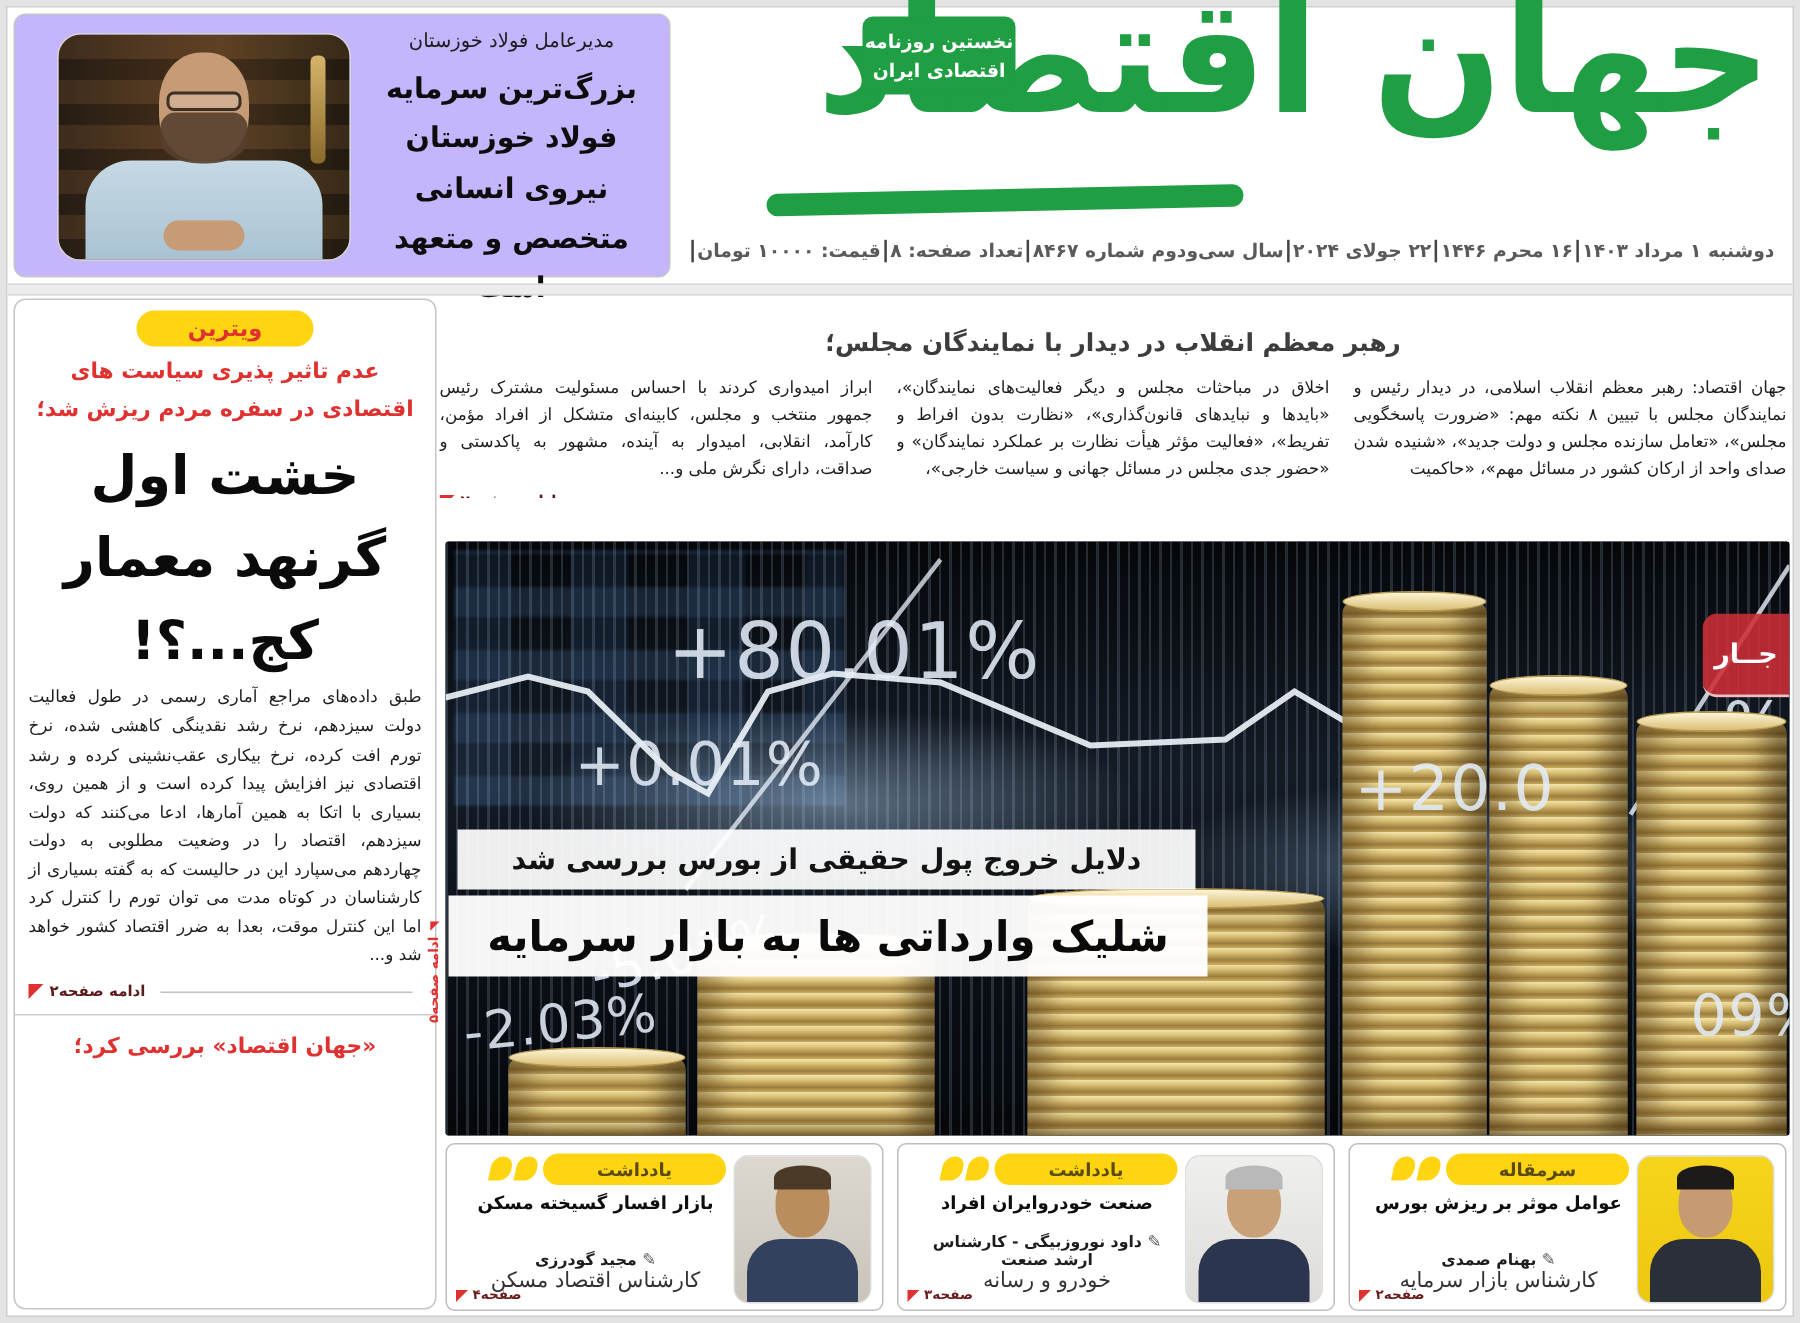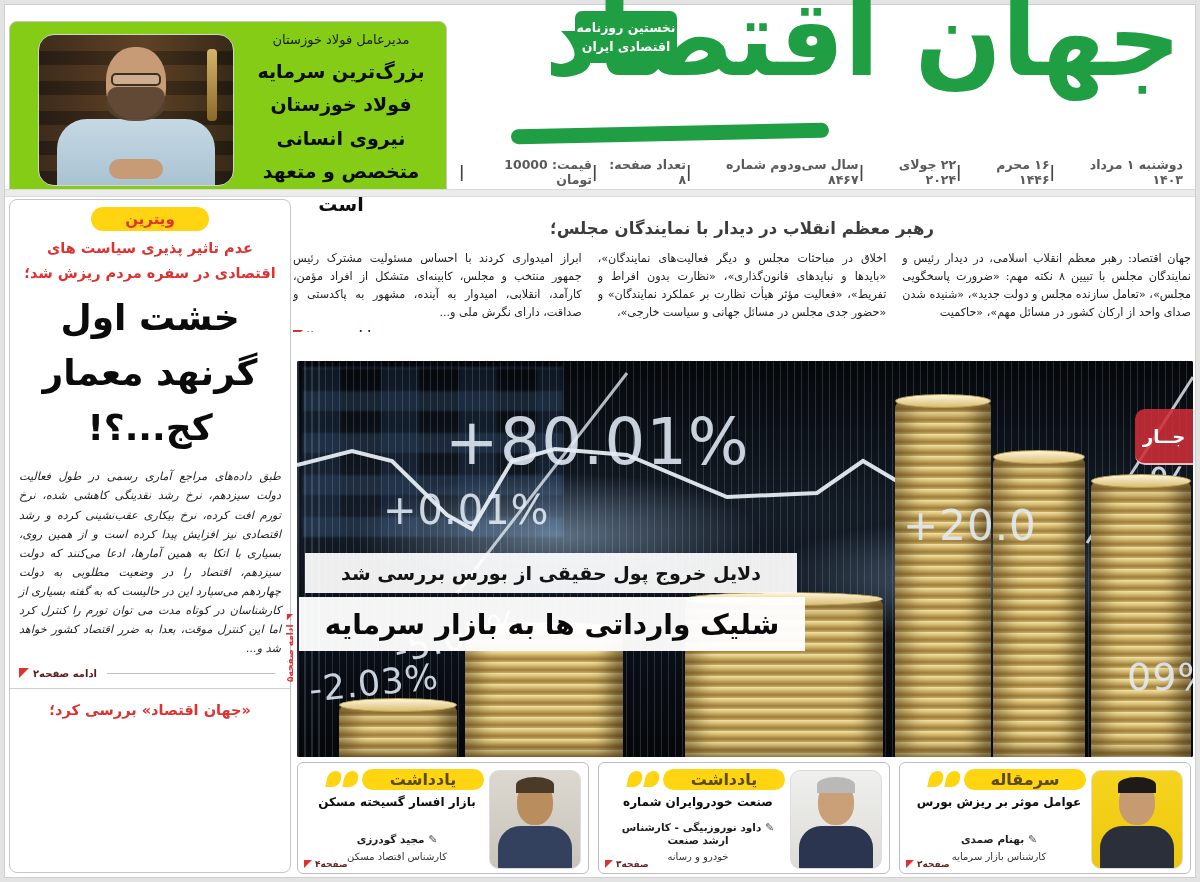--- a/index.html
+++ b/index.html
@@ -2,21 +2,21 @@
 <html lang="fa" dir="rtl" style="--green: #1f9e43; --red: #e03131; --yellow: #ffd411; --ink: #111111;"><head>
 <meta charset="utf-8">
 <style>
   html,body{margin:0;padding:0;}
   body{width:1200px;height:882px;position:relative;background:#e3e3e3;
        font-family:"DejaVu Sans",sans-serif;overflow:hidden;}
   .sheet{position:absolute;left:4px;top:4px;width:1190px;height:872px;background:#fff;
          border:1px solid #cfcfcf;direction:rtl;}
 
   
-  .topbox{position:absolute;left:4px;top:16px;width:436px;height:174px;border:1px solid #c5c5c5;border-radius:8px;background:#84cc16;}
+  .topbox{position:absolute;left:4px;top:4px;width:436px;height:174px;border:1px solid #c5c5c5;border-radius:8px;background:#c4b5fd;}
   .ceo-photo{position:absolute;left:28px;top:12px;width:194px;height:150px;border-radius:16px;overflow:hidden;border:1px solid #d5d5d5;
      background:linear-gradient(90deg,#33251a 0%,#4e3620 34%,#5a3f24 55%,#2c2315 100%);}
   .ceo-photo .shelves{position:absolute;inset:0;background:repeating-linear-gradient(0deg,rgba(0,0,0,.4) 0 14px,rgba(120,80,40,.25) 14px 30px);opacity:.6;}
   .ceo-photo .lamp{position:absolute;right:16px;top:14px;width:10px;height:72px;background:linear-gradient(180deg,#d6b46a,#8a6a2a);border-radius:4px;}
   .ceo-photo .head{position:absolute;left:50%;top:12px;transform:translateX(-50%);width:60px;height:72px;background:#c69b76;border-radius:46% 46% 42% 42%;}
   .ceo-photo .beard{position:absolute;left:50%;top:52px;transform:translateX(-50%);width:58px;height:34px;background:#55402f;border-radius:10px 10px 46% 46%;opacity:.9;}
   .ceo-photo .glasses{position:absolute;left:50%;top:38px;transform:translateX(-50%);width:46px;height:9px;border:2px solid #3a3026;border-radius:5px;background:rgba(255,255,255,.18);}
   .ceo-photo .shirt{position:absolute;left:50%;bottom:0;transform:translateX(-50%);width:158px;height:66px;background:linear-gradient(180deg,#c6d9e4,#a9c2d2);border-radius:30px 30px 0 0;}
   .ceo-photo .hands{position:absolute;left:50%;bottom:6px;transform:translateX(-50%);width:54px;height:20px;background:#c69b76;border-radius:10px;}
   .topbox-text{position:absolute;right:8px;top:8px;left:234px;bottom:4px;text-align:center;}
@@ -34,21 +34,21 @@
             font-size:12.5px;color:#5a5a5a;font-weight:bold;}
   .dateline .sep{color:#444;font-weight:bold;font-size:15px;}
   .hdiv{position:absolute;top:184px;left:0;right:0;height:6px;background:#ececec;border-top:1px solid #d9d9d9;border-bottom:1px solid #d9d9d9;}
 
   
   .sidebar{position:absolute;left:4px;top:194px;width:282px;bottom:4px;border:1px solid #c5c5c5;border-radius:8px;padding:0 9px;box-sizing:border-box;background:#fff;}
   .vitrine{margin:7px auto 2px;width:118px;height:24px;background:var(--yellow);color:var(--red);font-weight:bold;font-size:15px;
            display:flex;align-items:center;justify-content:center;border-radius:12px;}
   .sb-kicker{color:var(--red);font-weight:bold;font-size:14.5px;text-align:center;line-height:1.7;margin-top:5px;}
   .sb-head1{font-size:36px;font-weight:bold;text-align:center;line-height:1.52;color:#0b0b0b;margin-top:6px;letter-spacing:-1px;}
-  .sb-body{font-size:11.2px;text-align:justify;line-height:1.7;color:#1d1d1d;margin-top:12px;font-style:italic;}
+  .sb-body{font-size:11.2px;text-align:justify;line-height:1.7;color:#1d1d1d;}
   .sb-sep{border:none;border-top:1px solid #cfcfcf;margin:9px -9px;}
   .sb-head2{font-size:31px;font-weight:bold;text-align:center;line-height:1.6;color:#0b0b0b;margin-top:4px;letter-spacing:-1px;}
 
   
   .cont{display:flex;align-items:center;gap:4px;direction:ltr;margin-top:10px;}
   .tri{width:0;height:0;border-style:solid;border-width:10px 10px 0 0;border-color:var(--red) transparent transparent transparent;}
   .cont-t{font-size:10px;font-weight:bold;color:#5c1a1a;white-space:nowrap;direction:rtl;}
   .cont-line{flex:1;border-top:1px solid #bfbfbf;margin:0 6px;}
 
   
@@ -63,21 +63,21 @@
   .photo{position:absolute;left:292px;top:356px;width:896px;height:396px;background:#070a0f;overflow:hidden;direction:ltr;border-radius:2px;}
   .ph-base{position:absolute;inset:0;background:linear-gradient(180deg,#05070a 0%,#131b25 38%,#0a0f16 72%,#05070a 100%);}
   .ph-glow1{position:absolute;left:6%;top:28%;width:46%;height:32%;background:radial-gradient(ellipse at center,rgba(170,200,230,.5),transparent 70%);filter:blur(2px);}
   .ph-glow2{position:absolute;left:52%;top:40%;width:44%;height:30%;background:radial-gradient(ellipse at center,rgba(150,185,220,.42),transparent 70%);filter:blur(2px);}
   .ph-sq{position:absolute;left:6px;top:6px;width:260px;height:170px;opacity:.5;filter:blur(1px);
      background:repeating-linear-gradient(0deg,rgba(80,120,170,.45) 0 20px,transparent 20px 42px),
                 repeating-linear-gradient(90deg,rgba(50,85,130,.4) 0 38px,transparent 38px 78px);}
   .ph-stripes{position:absolute;inset:0;background:repeating-linear-gradient(90deg,rgba(195,215,240,.17) 0 1.5px,transparent 1.5px 7px);}
   .ph-lines{position:absolute;inset:0;width:100%;height:100%;}
   .ph-label{position:absolute;color:rgba(226,236,247,.88);font-weight:normal;letter-spacing:1px;white-space:nowrap;}
-  .l0{left:148px;top:44px;font-size:64px;}
+  .l0{left:148px;top:44px;font-size:52px;}
   .l1{left:86px;top:126px;font-size:40px;}
   .l2{left:698px;top:90px;font-size:48px;z-index:1;}
   .l3{left:852px;top:98px;font-size:44px;z-index:1;}
   .l4{left:606px;top:140px;font-size:42px;z-index:3;}
   .l5{left:96px;top:256px;font-size:35px;transform:rotate(-13deg);z-index:1;}
   .l6{left:12px;top:302px;font-size:35px;transform:rotate(-6deg);}
   .l7{left:830px;top:294px;font-size:38px;z-index:3;}
   .stack{position:absolute;bottom:0;z-index:2;border-radius:8px 8px 0 0;
      background:repeating-linear-gradient(180deg,#f0e2a8 0px,#dcc278 3px,#9d7e3c 8px,#cbad64 11px);
      box-shadow:inset -14px 0 18px rgba(35,22,4,.5),inset 14px 0 18px rgba(70,48,12,.4);}
@@ -96,37 +96,37 @@
   .band2{position:absolute;left:2px;top:236px;width:506px;height:54px;background:rgba(255,255,255,.96);z-index:4;
      display:flex;align-items:center;justify-content:center;font-size:28px;font-weight:bold;color:#0a0a0a;direction:rtl;letter-spacing:-1px;}
   .photo-cont{position:absolute;left:278px;top:608px;width:14px;height:110px;writing-mode:vertical-rl;transform:rotate(180deg);
      font-size:9px;font-weight:bold;color:var(--red);display:flex;align-items:center;gap:2px;}
   .photo-cont .glyph{font-size:8px;}
 
   
   .notes{position:absolute;left:292px;right:4px;top:757px;height:112px;display:flex;gap:9px;direction:rtl;}
   .note{flex:1;border:1px solid #bdbdbd;border-radius:6px;position:relative;background:#fff;}
   .n-badge{position:absolute;top:6px;right:104px;width:122px;height:21px;background:var(--yellow);border-radius:11px;
-     display:flex;align-items:center;justify-content:center;font-size:16px;font-weight:bold;color:#5a4a14;}
+     display:flex;align-items:center;justify-content:center;font-size:12px;font-weight:bold;color:#5a4a14;}
   .n-deco{position:absolute;top:8px;right:230px;display:flex;gap:3px;direction:ltr;}
   .n-deco i{display:block;width:14px;height:16px;background:var(--yellow);border-radius:7px 7px 7px 0;transform:skewX(-12deg);}
   .n-photo{position:absolute;top:7px;right:7px;width:90px;height:97px;border-radius:10px;overflow:hidden;border:1px solid #ddd;}
   .n-photo .head{position:absolute;left:50%;top:10px;transform:translateX(-50%);width:36px;height:44px;border-radius:46%;}
   .n-photo .hair{position:absolute;left:50%;top:6px;transform:translateX(-50%);width:38px;height:16px;border-radius:50% 50% 0 0;}
   .n-photo .body{position:absolute;left:50%;bottom:0;transform:translateX(-50%);width:74px;height:42px;border-radius:22px 22px 0 0;}
   .p1{background:linear-gradient(180deg,#f6d41d,#edc70f);}
   .p1 .head{background:#c79b72;} .p1 .hair{background:#1d1a17;} .p1 .body{background:#2b2f3a;}
   .p2{background:linear-gradient(180deg,#efefed,#dddcd8);}
   .p2 .head{background:#c9a078;} .p2 .hair{background:#b9b9b9;} .p2 .body{background:#2b3550;}
   .p3{background:linear-gradient(180deg,#dcd8d0,#c9c4ba);}
   .p3 .head{background:#b98d5e;} .p3 .hair{background:#4c3a28;} .p3 .body{background:#33415e;}
   .n-head{position:absolute;top:31px;right:100px;left:8px;text-align:center;font-weight:bold;font-size:12px;line-height:1.45;color:#0d0d0d;}
   .n-author{position:absolute;bottom:27px;right:100px;left:8px;text-align:center;font-size:10.5px;font-weight:bold;color:#1d1d1d;}
   .n-author .pen{font-size:11px;color:#555;}
-  .n-role{position:absolute;bottom:11px;right:100px;left:8px;text-align:center;font-size:10px;color:#333;}
+  .n-role{position:absolute;bottom:11px;right:100px;left:8px;text-align:center;font-size:14px;color:#333;}
   .n-page{position:absolute;bottom:4px;left:6px;display:flex;align-items:center;gap:3px;font-size:9px;font-weight:bold;color:#6b1d1d;direction:ltr;}
   .n-page .tri{border-width:8px 8px 0 0;}
 </style>
 </head>
 <body>
 
 <div class="sheet">
 
   <div class="topbox">
     <div class="ceo-photo">
@@ -158,21 +158,21 @@
     <span>دوشنبه ۱ مرداد ۱۴۰۳</span>
     <span class="sep">|</span>
     <span>۱۶ محرم ۱۴۴۶</span>
     <span class="sep">|</span>
     <span>۲۲ جولای ۲۰۲۴</span>
     <span class="sep">|</span>
     <span>سال سی‌ودوم شماره ۸۴۶۷</span>
     <span class="sep">|</span>
     <span>تعداد صفحه: ۸</span>
     <span class="sep">|</span>
-    <span>قیمت: 10000 تومان</span>
+    <span>قیمت: ۱۰۰۰۰ تومان</span>
     <span class="sep">|</span>
   </div>
 
   <div class="hdiv"></div>
 
   <div class="sidebar">
     <div class="vitrine">ویترین</div>
     <div class="sb-kicker">عدم تاثیر پذیری سیاست های اقتصادی در سفره مردم ریزش شد؛</div>
     <div class="sb-head1">خشت اول گرنهد معمار کج...؟!</div>
     <div class="sb-body">طبق داده‌های مراجع آماری رسمی در طول فعالیت دولت سیزدهم، نرخ رشد نقدینگی کاهشی شده، نرخ تورم افت کرده، نرخ بیکاری عقب‌نشینی کرده و رشد اقتصادی نیز افزایش پیدا کرده است و از همین روی، بسیاری با اتکا به همین آمارها، ادعا می‌کنند که دولت سیزدهم، اقتصاد را در وضعیت مطلوبی به دولت چهاردهم می‌سپارد این در حالیست که به گفته بسیاری از کارشناسان در کوتاه مدت می توان تورم را کنترل کرد اما این کنترل موقت، بعدا به ضرر اقتصاد کشور خواهد شد و...</div>
@@ -265,21 +265,21 @@
       <div class="n-deco">
           <i></i>
           <i></i>
         </div>
       <div class="n-badge">یادداشت</div>
       <div class="n-photo p2">
         <div class="body"></div>
         <div class="head"></div>
         <div class="hair"></div>
       </div>
-      <div class="n-head">صنعت خودروایران شماره</div>
+      <div class="n-head">صنعت خودروایران افراد</div>
       <div class="n-author">
         <span class="pen">✎</span>
         <span>داود نوروزبیگی - کارشناس ارشد صنعت</span>
       </div>
       <div class="n-role">خودرو و رسانه</div>
       <div class="n-page">
         <span class="tri"></span>
         <span>صفحه۳</span>
       </div>
     </div>

